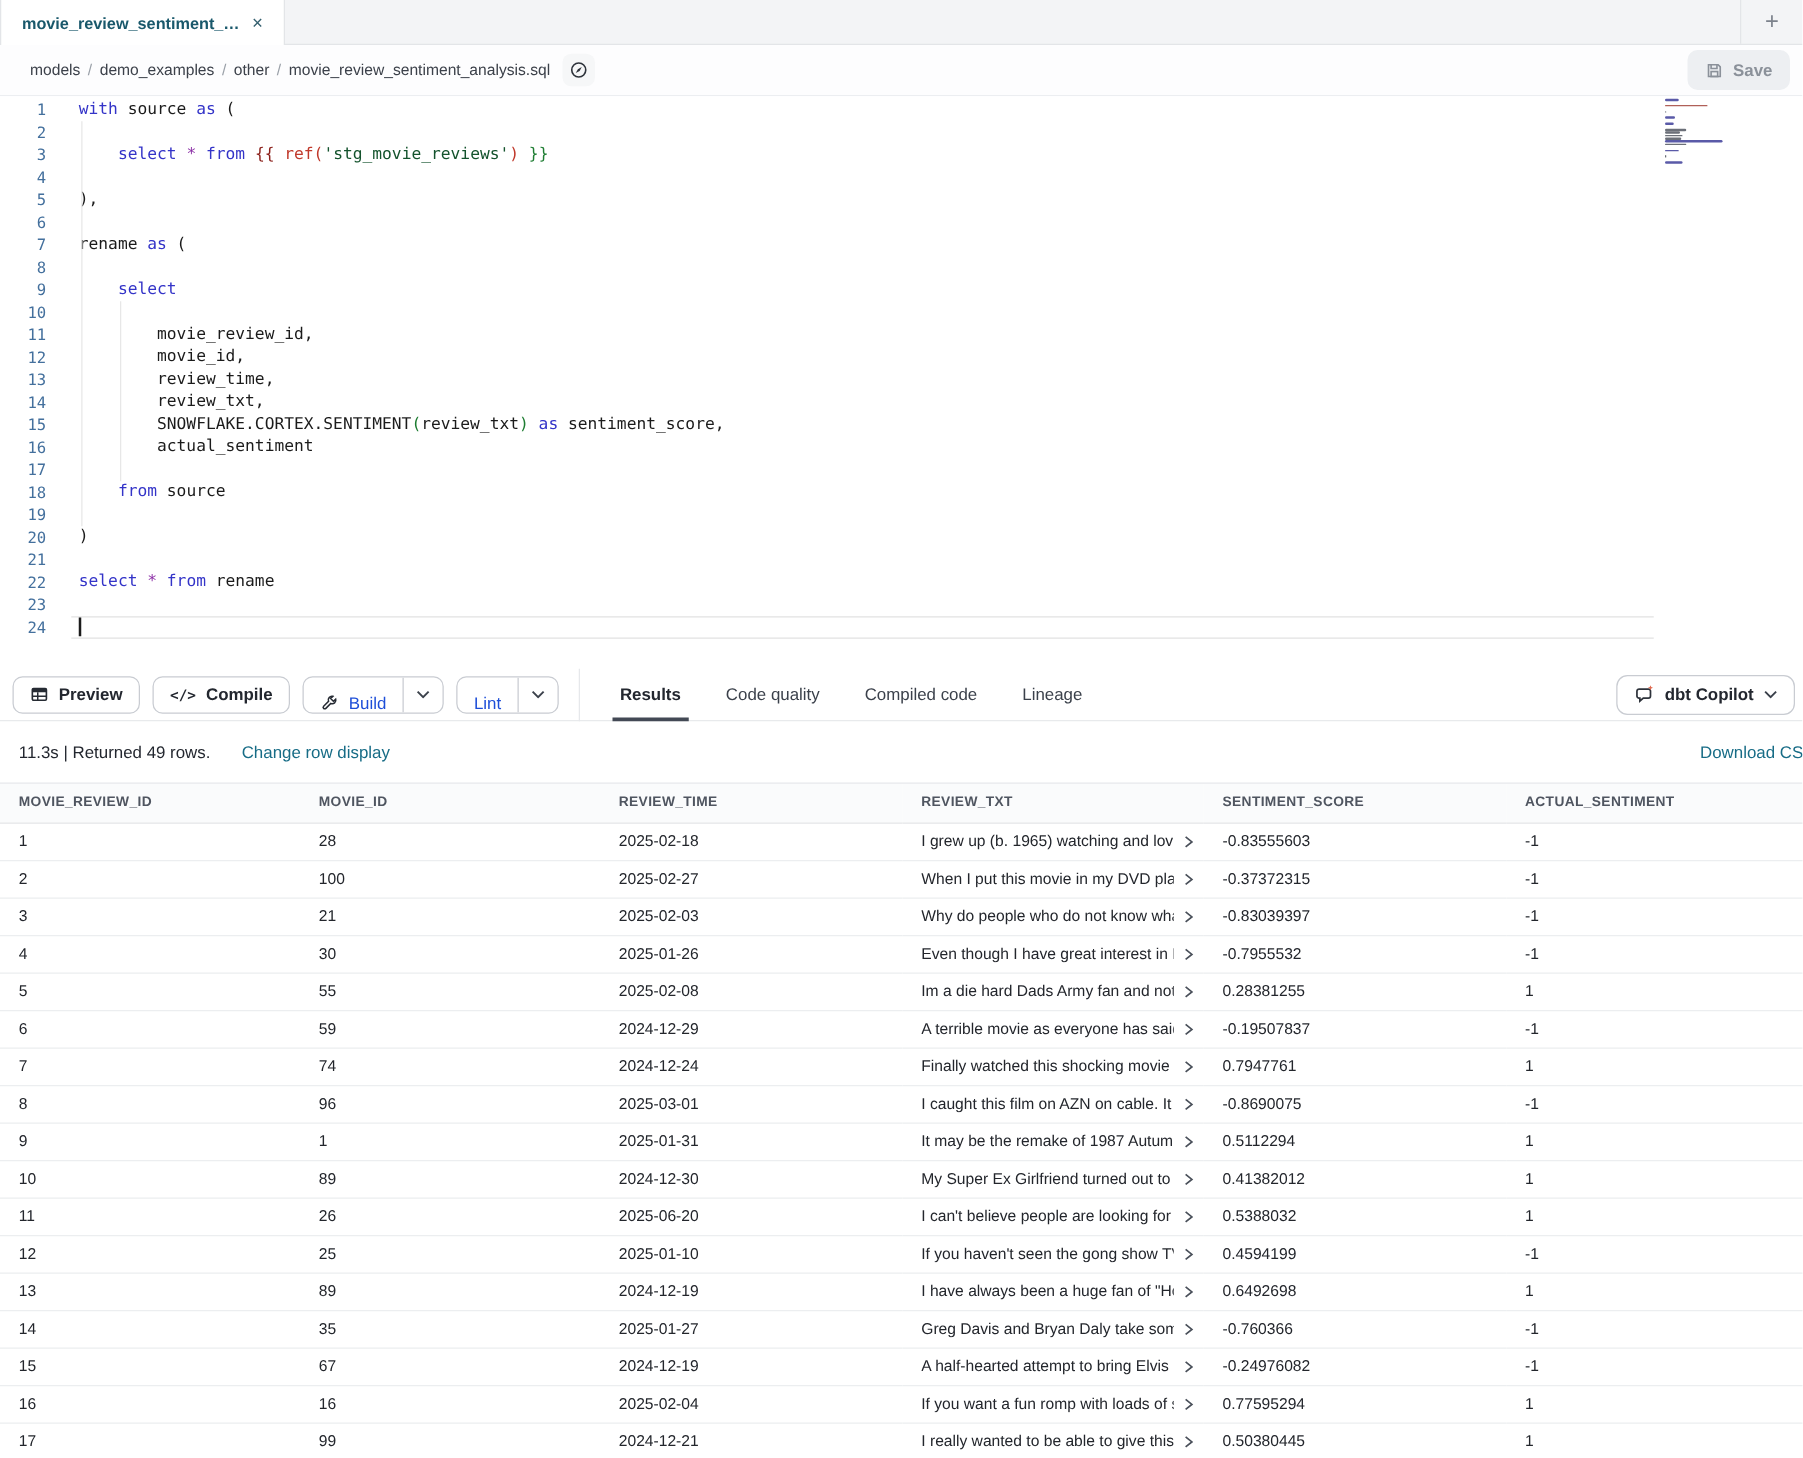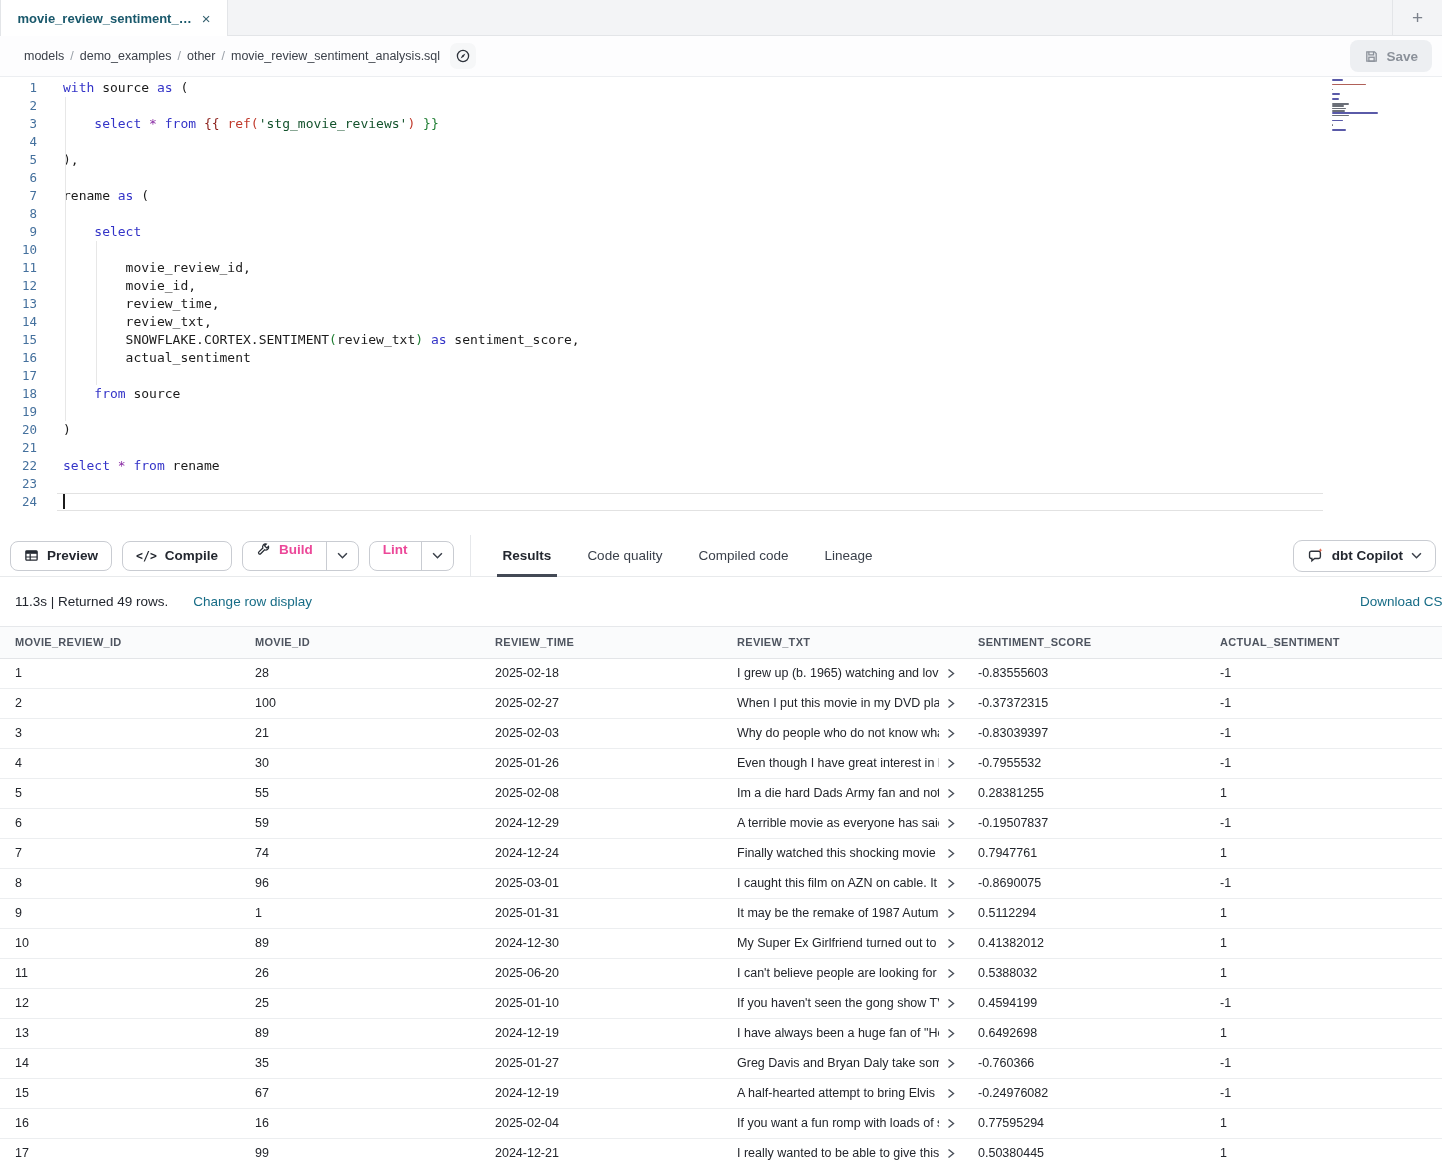--- a/index.html
+++ b/index.html
@@ -58,22 +58,22 @@
   .mini-bar { height:1.6px; margin-bottom:0.8px; border-radius:1px; }
 
   
   .actionbar { height:42px; border-bottom:1px solid #e8eaec; display:flex;
     align-items:center; padding-left:10px; position:relative; }
   .btn { height:30px; border:1px solid #c9ccd2; border-radius:8px; background:#fff;
     display:flex; align-items:center; gap:8px; padding:0 13px; font-size:13.5px;
     font-weight:600; color:#23272f; margin-right:10px; }
   .splitbtn { display:flex; align-items:stretch; height:30px; border:1px solid #c9ccd2;
     border-radius:8px; background:#fff; margin-right:10px; overflow:hidden; }
-  .splitbtn .main { display:flex; align-items:flex-start; gap:8px; padding:0 13px;
-    font-size:13.5px; font-weight:700; color:#ec4899; }
+  .splitbtn .main { display:flex; align-items:flex-end; gap:8px; padding:0 13px;
+    font-size:13.5px; font-weight:400; color:#1d4ed8; }
   .splitbtn .chev { display:flex; align-items:center; justify-content:center;
     width:32px; border-left:1px solid #c9ccd2; }
   .code-glyph { font-family:"DejaVu Sans Mono", monospace; font-size:11.5px;
     font-weight:700; color:#23272f; }
   .ab-divider { width:1px; height:42px; background:#e6e8eb; margin:0 2px 0 6px; }
   .rtabs { display:flex; align-items:stretch; height:42px; margin-left:12px; }
   .rtab { display:flex; align-items:center; padding:0 18px; font-size:13.5px;
     color:#3b414b; position:relative; }
   .rtab.active { font-weight:700; color:#23272f;justify-content:flex-end; }
   .rtab.active::after { content:""; position:absolute; left:12px; right:12px;

